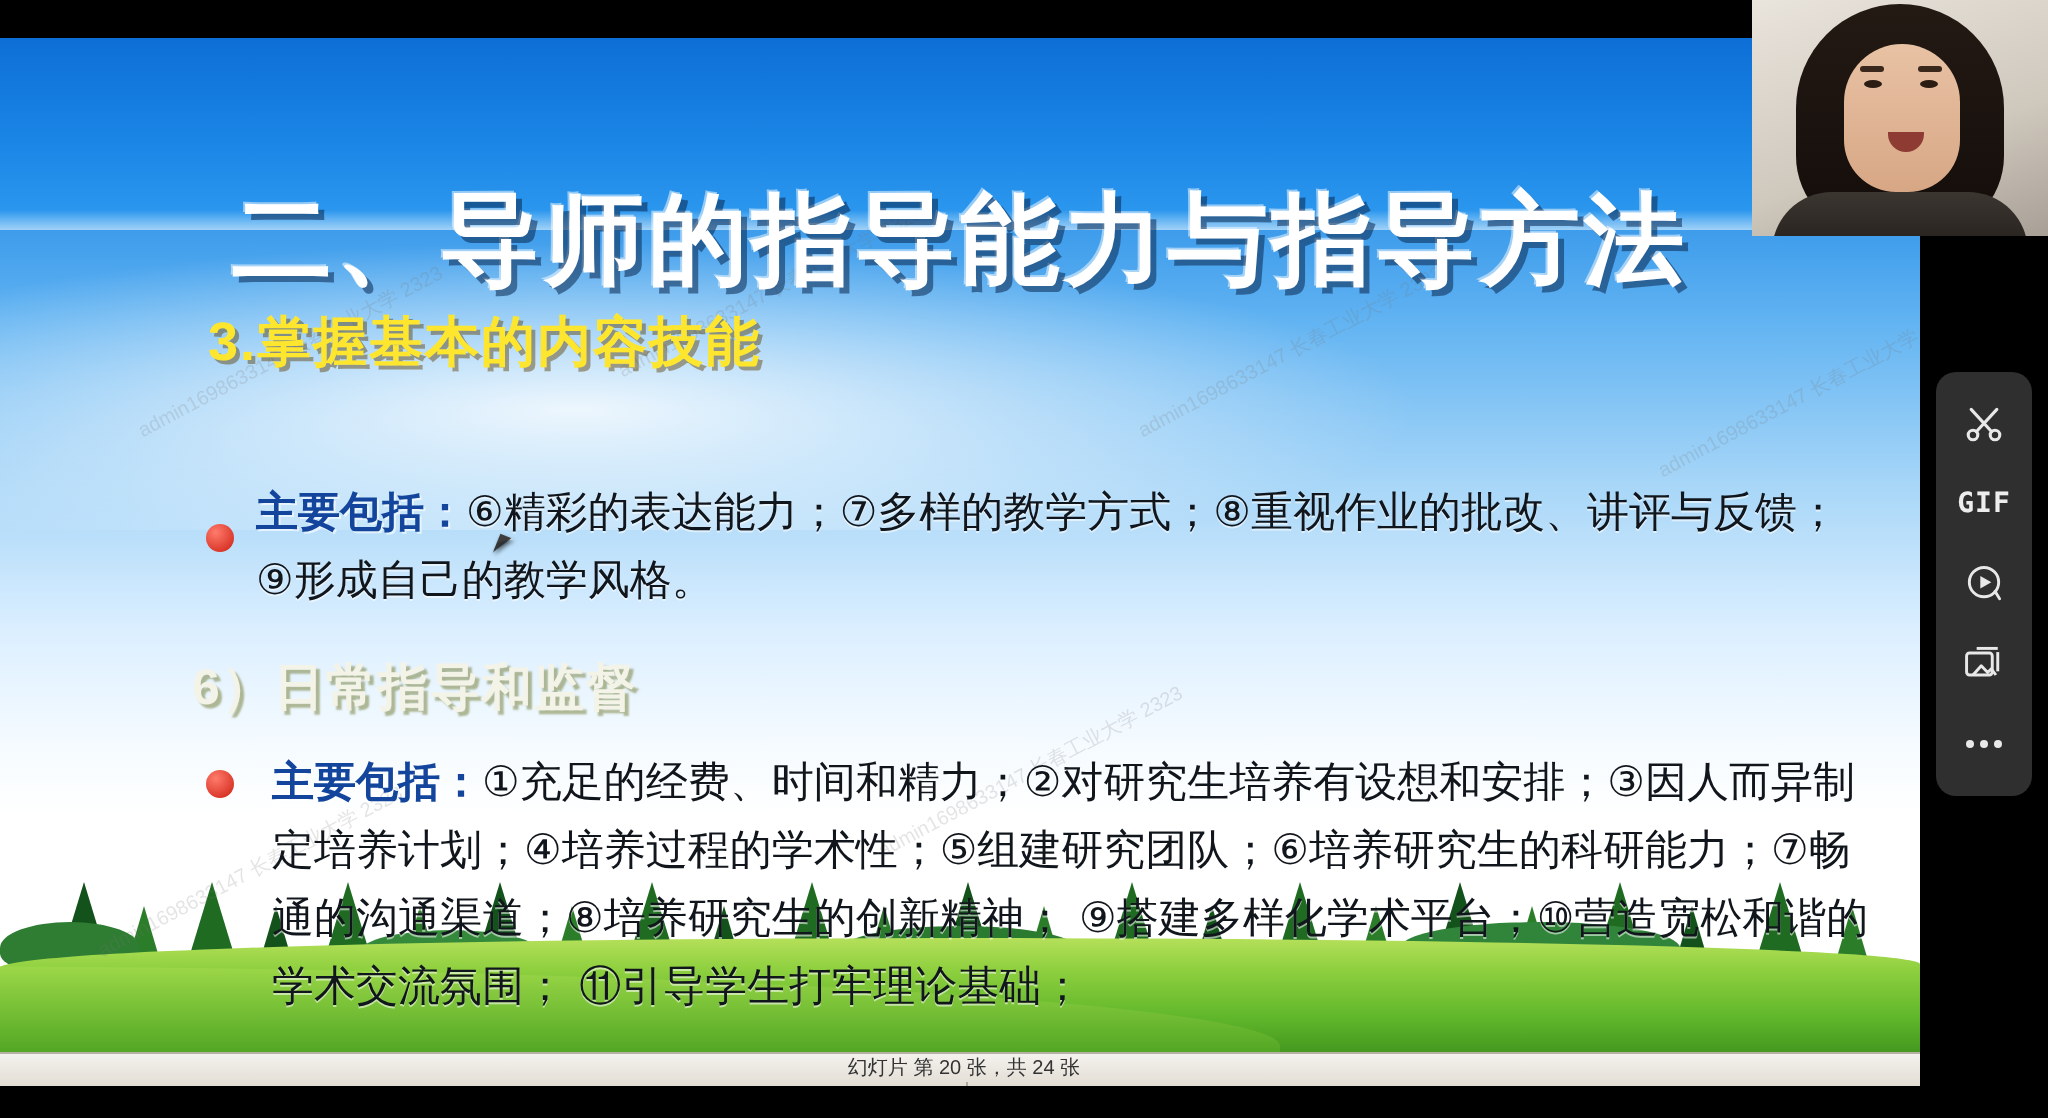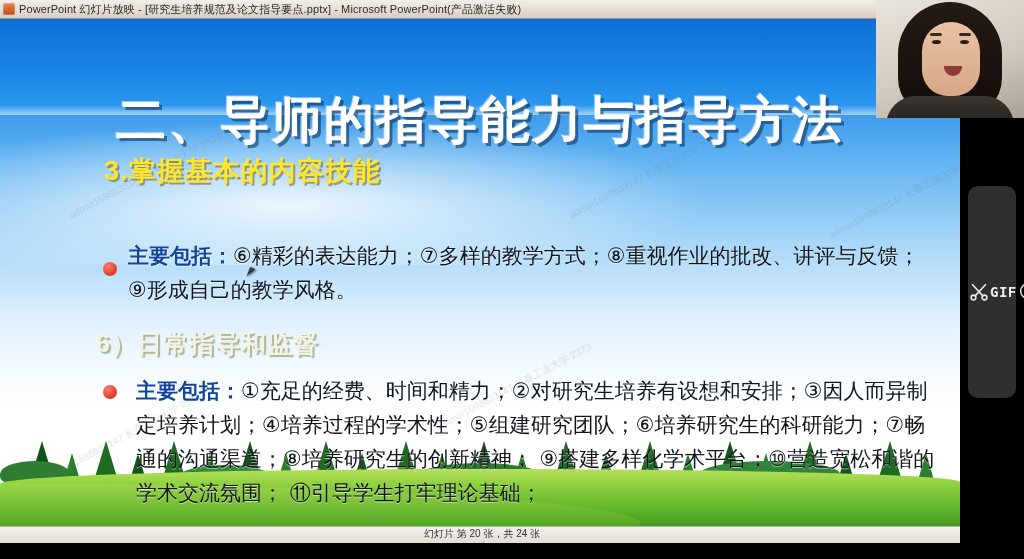--- a/index.html
+++ b/index.html
@@ -84,21 +84,21 @@
   .cam-eye{position:absolute;width:9px;height:4px;border-radius:50%;background:#2b1d14;top:40px;}
   .cam-eye.l{left:56px;} .cam-eye.r{left:84px;}
   .cam-brow{position:absolute;width:12px;height:3px;border-radius:2px;background:#3a281c;top:33px;}
   .cam-brow.l{left:54px;} .cam-brow.r{left:83px;}
   .cam-mouth{position:absolute;left:68px;top:66px;width:18px;height:10px;border-radius:0 0 10px 10px;
     background:#8d3b33;}
   .cam-body{position:absolute;left:10px;top:96px;width:128px;height:30px;border-radius:40px 40px 0 0;
     background:linear-gradient(#3c3631,#241f1b);}
 
   #tools{position:absolute;right:8px;top:186px;width:48px;height:212px;
-    background:#2f2f2f;border-radius:10px;display:flex;flex-direction:row;
+    background:#2f2f2f;border-radius:10px;display:flex;flex-direction:column;
     align-items:center;justify-content:space-around;padding:6px 0;box-sizing:border-box;}
   .tool{width:30px;height:30px;display:flex;align-items:center;justify-content:center;
     color:#e8e8e8;}
   .tool svg{display:block;}
   .tool-gif{font-size:14px;font-weight:bold;letter-spacing:.5px;color:#ededed;
     font-family:"DejaVu Sans Mono","Liberation Mono",monospace;}
   .tool-dots{display:flex;gap:3px;}
   .tool-dots i{width:4px;height:4px;border-radius:50%;background:#e8e8e8;display:block;}
 
   
@@ -126,29 +126,20 @@
   #cursor:after{content:"";position:absolute;left:-7px;top:0;width:0;height:0;
     border-left:6px solid rgba(40,40,40,.9);border-bottom:10px solid transparent;}
 </style>
 </head>
 <body>
 
 <div id="screen">
 
   <div id="ppt-window">
 
-    <div id="titlebar">
-      <div class="app-ico"></div>
-      <div class="title-text">PowerPoint 幻灯片放映 - [研究生培养规范及论文指导要点.pptx] - Microsoft PowerPoint(产品激活失败)</div>
-      <div class="tb-right">
-        <div class="tb-btn"></div>
-        <div class="tb-btn"></div>
-        <div class="tb-btn"></div>
-      </div>
-    </div>
 
     <div id="slide">
       <div class="headband"></div>
       <div class="glow"></div>
 
       <div class="scenery">
         <div class="treeline">
           <div class="tree d" style="left:28px;"></div>
           <div class="tree s" style="left:62px;"></div>
           <div class="tree" style="left:92px;"></div>

